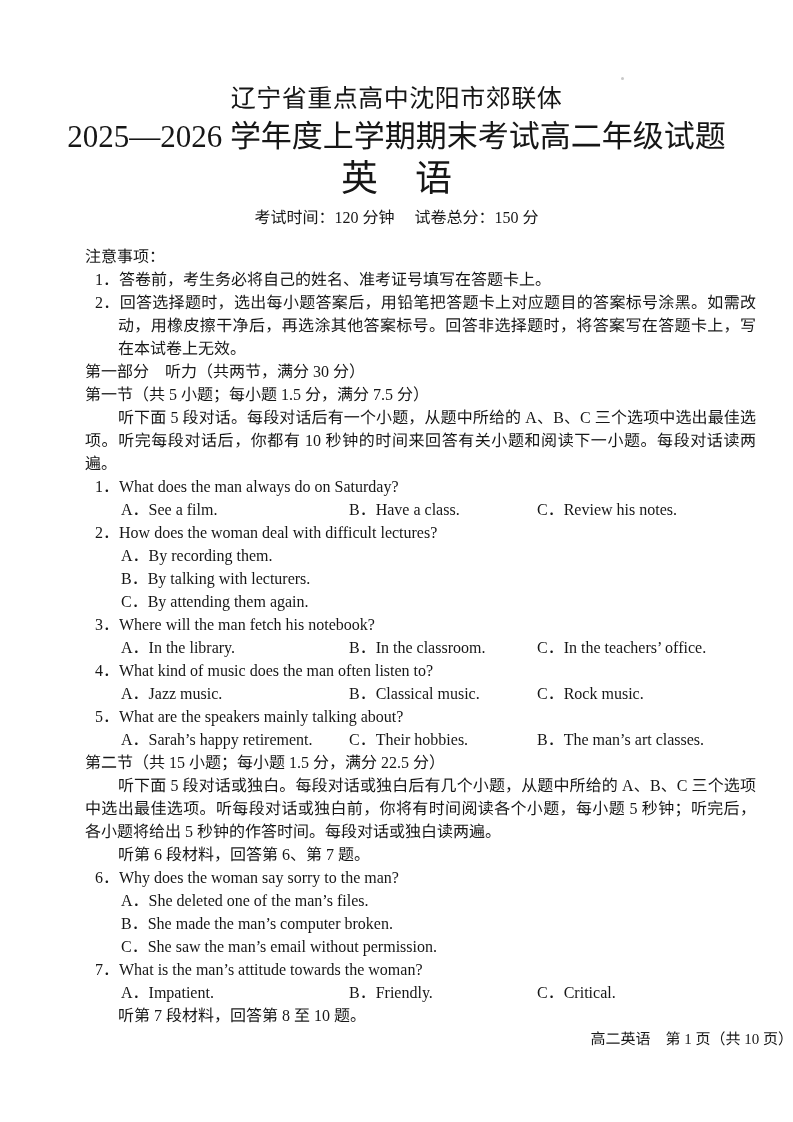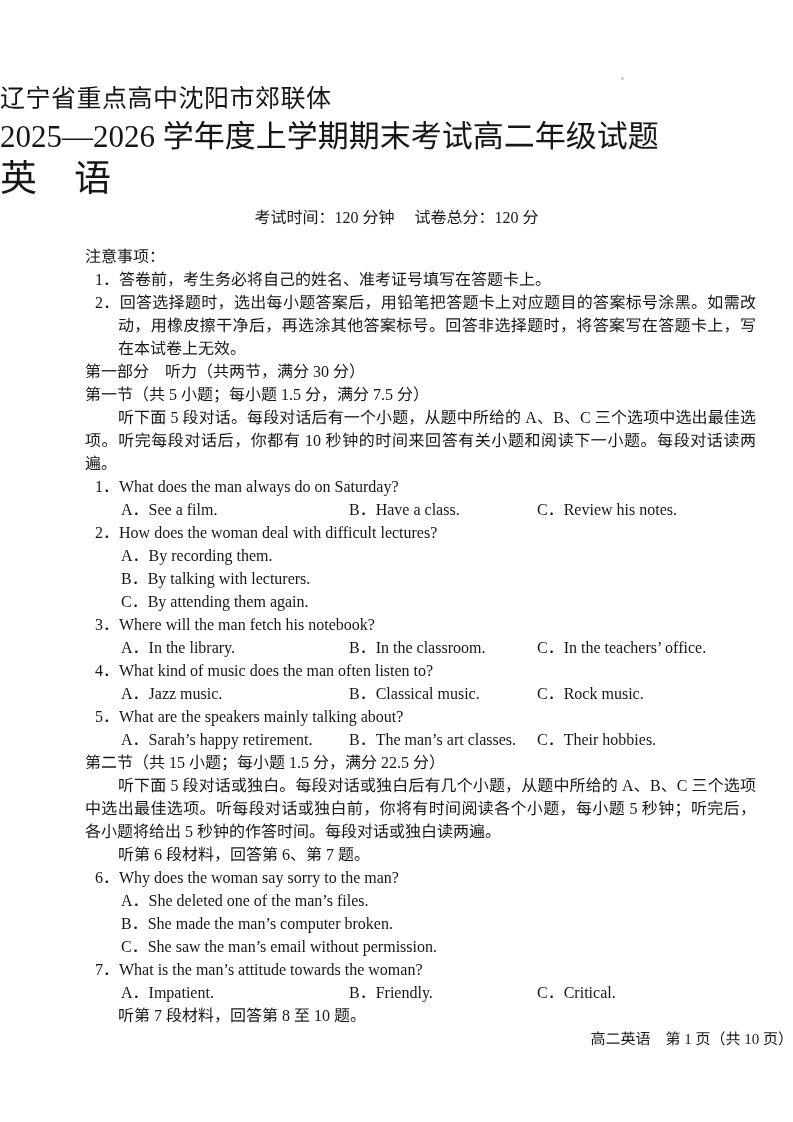--- a/index.html
+++ b/index.html
@@ -10,21 +10,21 @@
   .page {
     position: relative;
     width: 793px;
     height: 1122px;
     background: #ffffff;
     color: #161616;
     font-family: "Liberation Serif", "DejaVu Serif", serif;
     overflow: hidden;
   }
   
-  .header { text-align: left; }
+  .header { text-align: center; }
   .title1 {
     padding-top: 84px;
     font-size: 25px;
     line-height: 30px;
     letter-spacing: 0.5px;
     white-space: nowrap;
   }
   .title2 {
     margin-top: 8px;
     font-size: 31px;
@@ -95,21 +95,21 @@
 
 <div class="page">
   <span class="artifact-dot"></span>
 
   <div class="header">
     <div class="title1">辽宁省重点高中沈阳市郊联体</div>
     <div class="title2">2025—2026 学年度上学期期末考试高二年级试题</div>
     <div class="subject">英　语</div>
     <div class="exam-info">
       <span>考试时间：120 分钟</span>
-      <span>试卷总分：120 分</span>
+      <span>试卷总分：150 分</span>
     </div>
   </div>
 
   <div class="content">
     <div class="notice-heading">注意事项：</div>
     <div class="notice-item">1．答卷前，考生务必将自己的姓名、准考证号填写在答题卡上。</div>
     <div class="notice-item">2．回答选择题时，选出每小题答案后，用铅笔把答题卡上对应题目的答案标号涂黑。如需改动，用橡皮擦干净后，再选涂其他答案标号。回答非选择题时，将答案写在答题卡上，写在本试卷上无效。</div>
 
     <div class="sec-heading">第一部分　听力（共两节，满分 30 分）</div>
 
@@ -145,22 +145,22 @@
           <div class="opt-row">
             <span class="opt"><span class="opt-label">A．</span><span class="opt-text">Jazz music.</span></span>
             <span class="opt"><span class="opt-label">B．</span><span class="opt-text">Classical music.</span></span>
             <span class="opt"><span class="opt-label">C．</span><span class="opt-text">Rock music.</span></span>
           </div>
         </div>
         <div class="question">
           <div class="q-line"><span class="q-num">5．</span><span class="q-text">What are the speakers mainly talking about?</span></div>
           <div class="opt-row">
             <span class="opt"><span class="opt-label">A．</span><span class="opt-text">Sarah’s happy retirement.</span></span>
+            <span class="opt"><span class="opt-label">C．</span><span class="opt-text">Their hobbies.</span></span>
             <span class="opt"><span class="opt-label">B．</span><span class="opt-text">The man’s art classes.</span></span>
-            <span class="opt"><span class="opt-label">C．</span><span class="opt-text">Their hobbies.</span></span>
           </div>
         </div>
       </div>
 
     <div class="sec-heading">第二节（共 15 小题；每小题 1.5 分，满分 22.5 分）</div>
     <div class="para-indent">听下面 5 段对话或独白。每段对话或独白后有几个小题，从题中所给的 A、B、C 三个选项中选出最佳选项。听每段对话或独白前，你将有时间阅读各个小题，每小题 5 秒钟；听完后，各小题将给出 5 秒钟的作答时间。每段对话或独白读两遍。</div>
     <div class="para-indent">听第 6 段材料，回答第 6、第 7 题。</div>
     <div id="questions-s2">
         <div class="question">
           <div class="q-line"><span class="q-num">6．</span><span class="q-text">Why does the woman say sorry to the man?</span></div>

